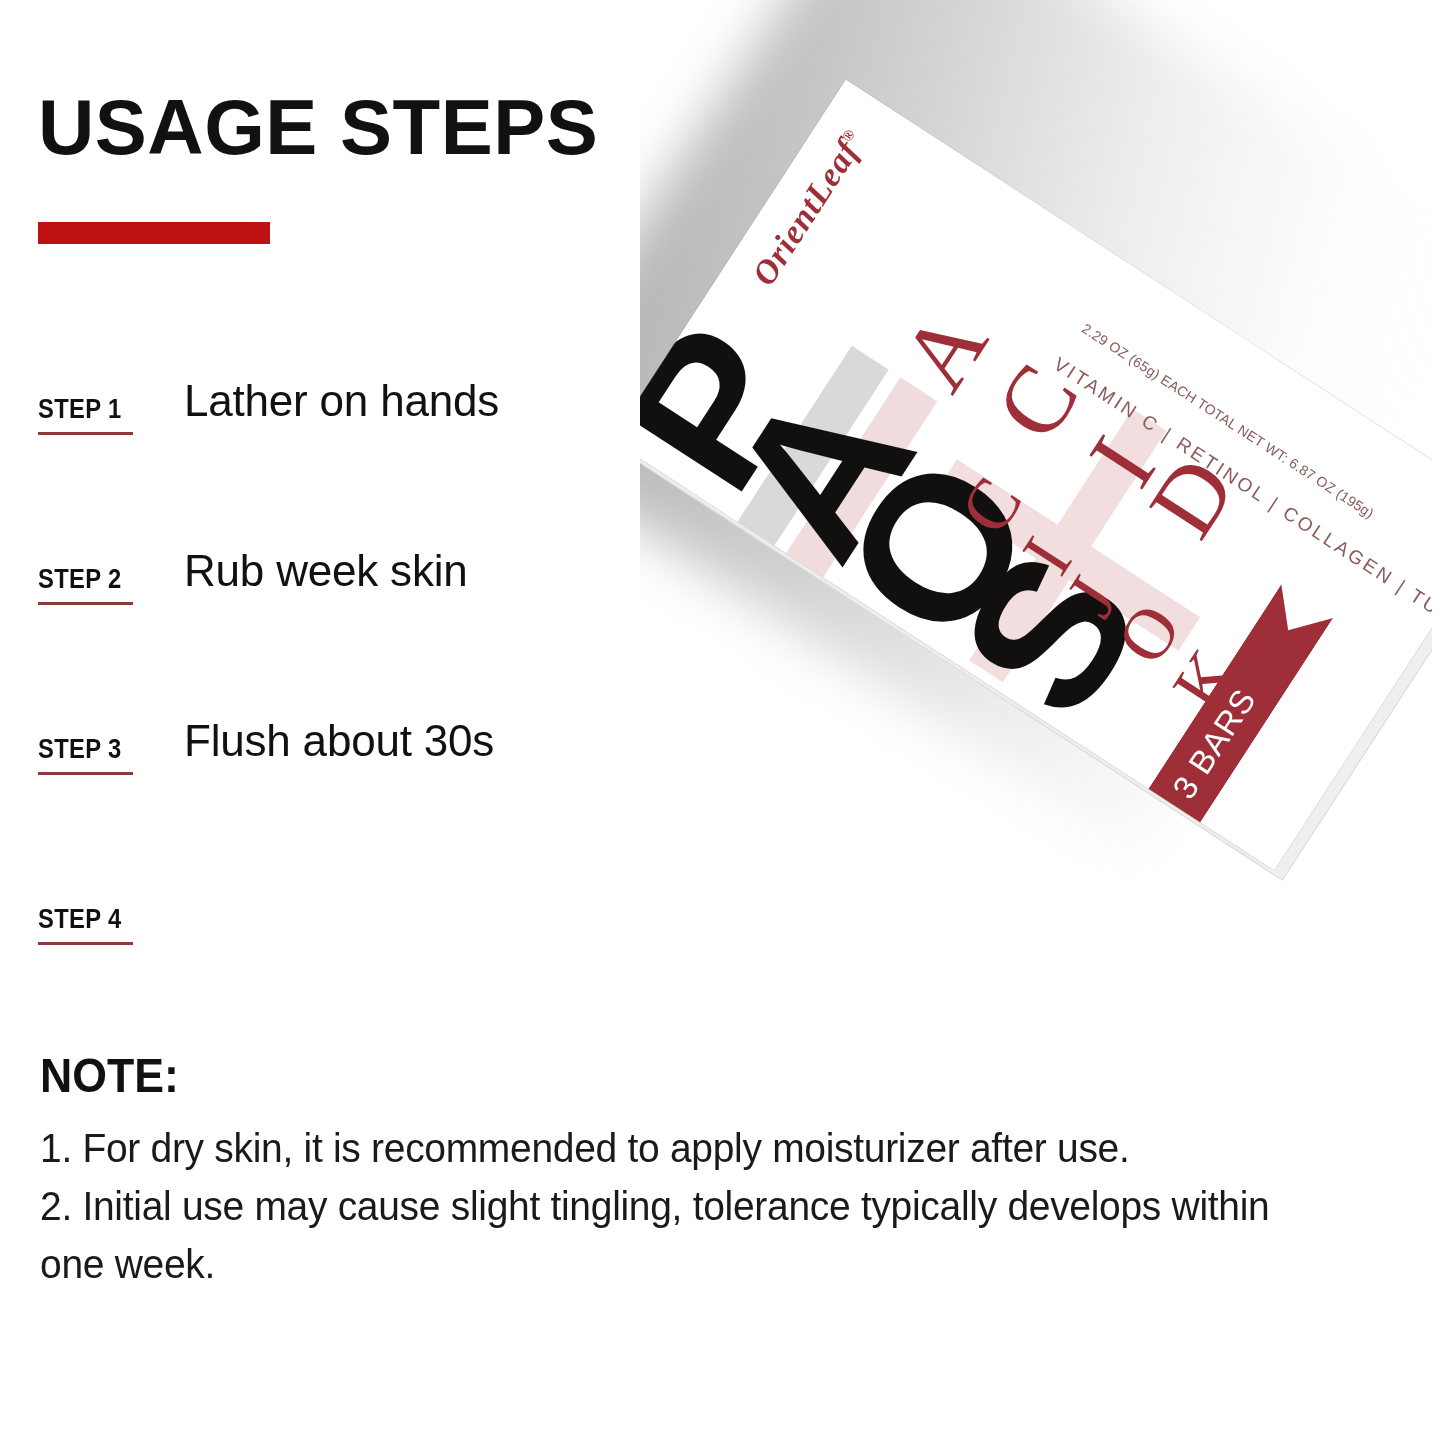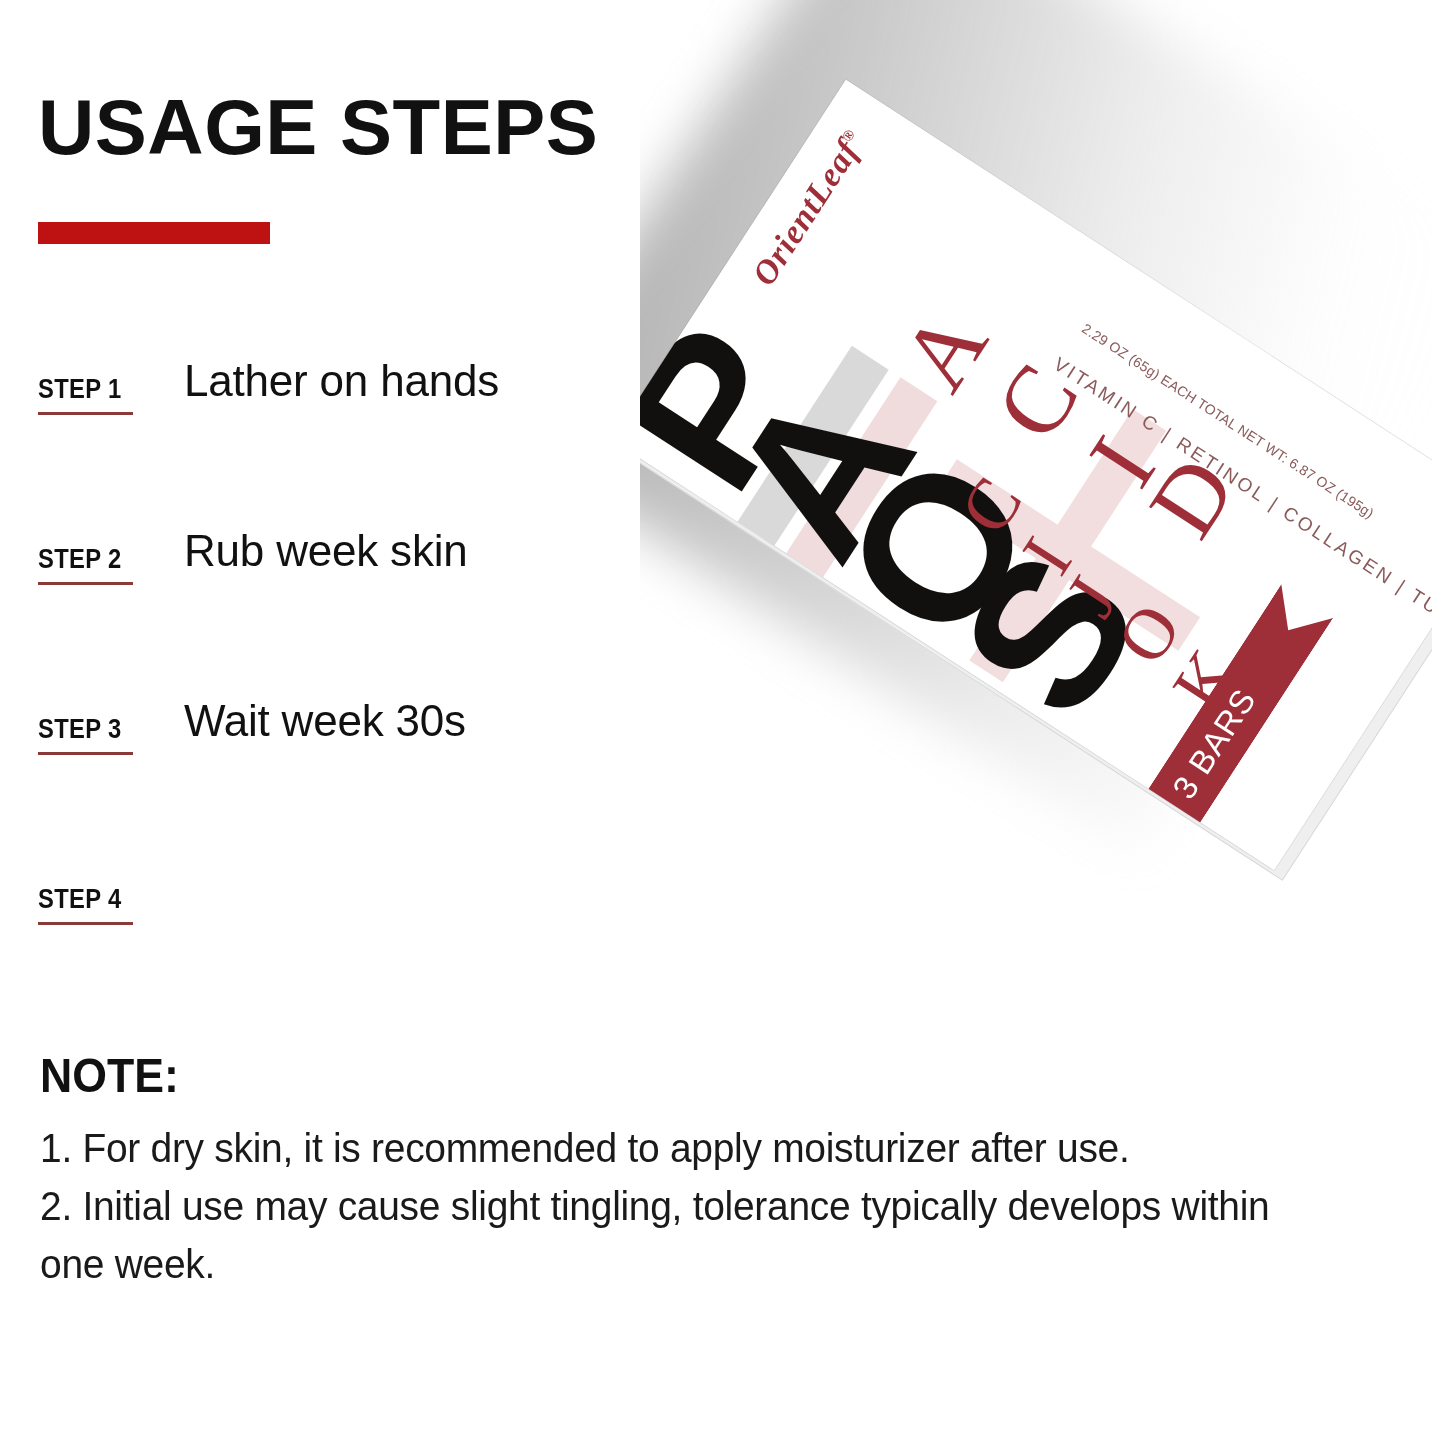--- a/index.html
+++ b/index.html
@@ -38,21 +38,21 @@
     top: 222px;
     width: 232px;
     height: 22px;
     background: #be1111;
   }
 
   
   .steps {
     position: absolute;
     left: 38px;
-    top: 364px;
+    top: 384px;
     width: 660px;
   }
   .step-row {
     position: relative;
     height: 170px;
   }
   .step-tag {
     position: absolute;
     left: 0;
     top: 10px;
@@ -330,21 +330,21 @@
         <div class="step-tag-rule"></div>
       </div>
       <div class="step-text">Rub week skin</div>
     </div>
 
     <div class="step-row">
       <div class="step-tag">
         <span class="step-tag-text">STEP 3</span>
         <div class="step-tag-rule"></div>
       </div>
-      <div class="step-text">Wait week 30s</div>
+      <div class="step-text">Flush about 30s</div>
     </div>
 
     <div class="step-row">
       <div class="step-tag">
         <span class="step-tag-text">STEP 4</span>
         <div class="step-tag-rule"></div>
       </div>
     </div>
 
   </div>

